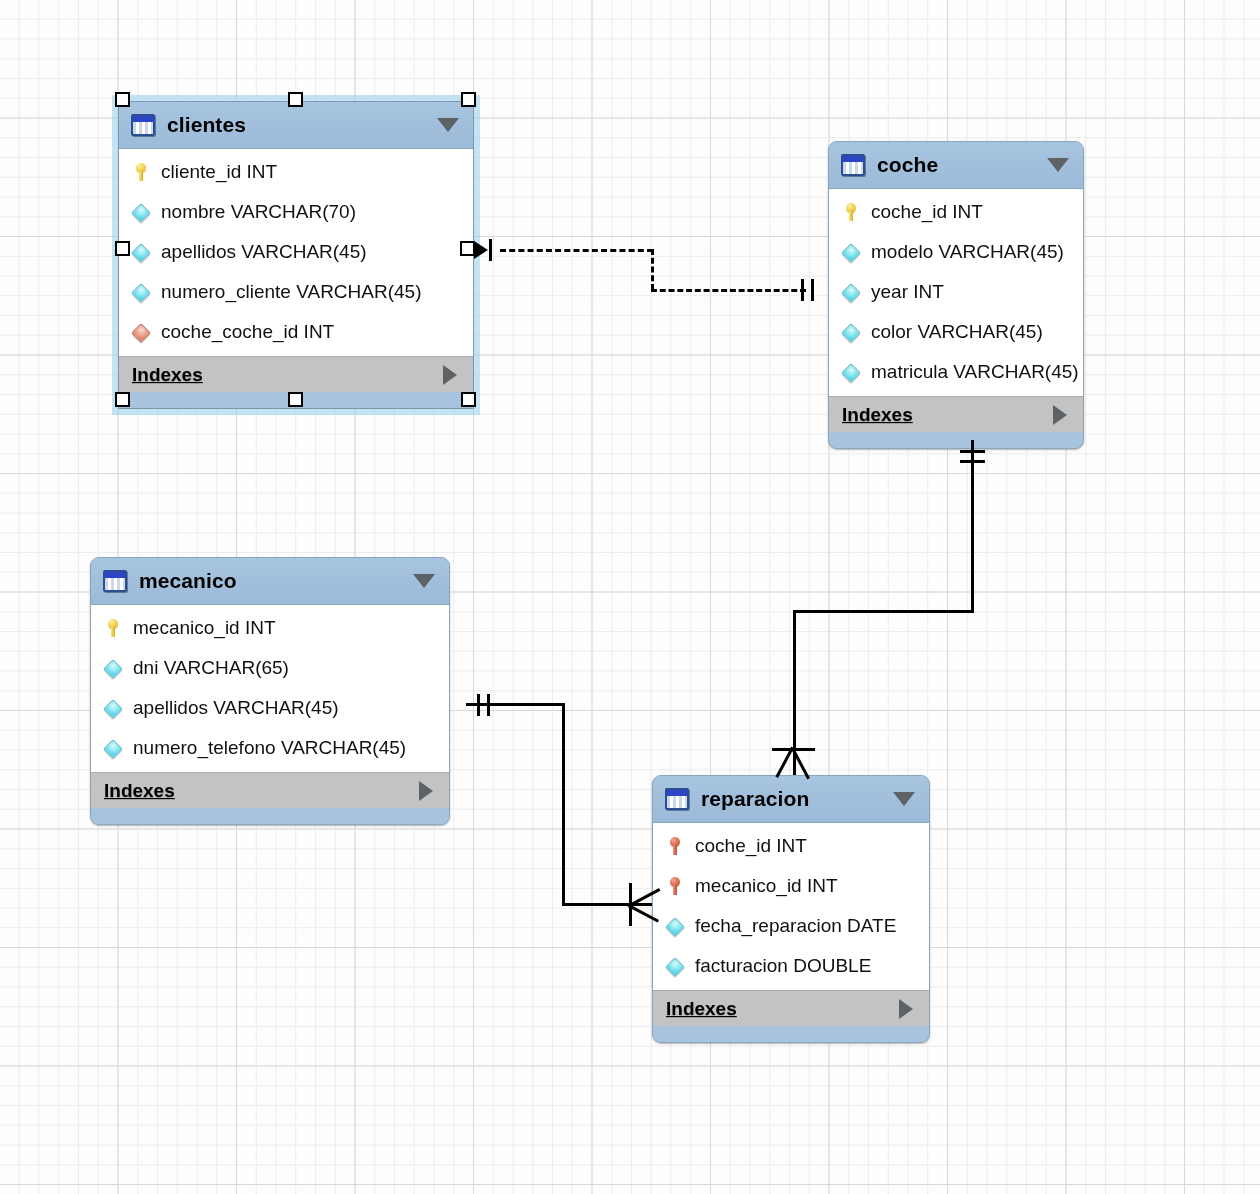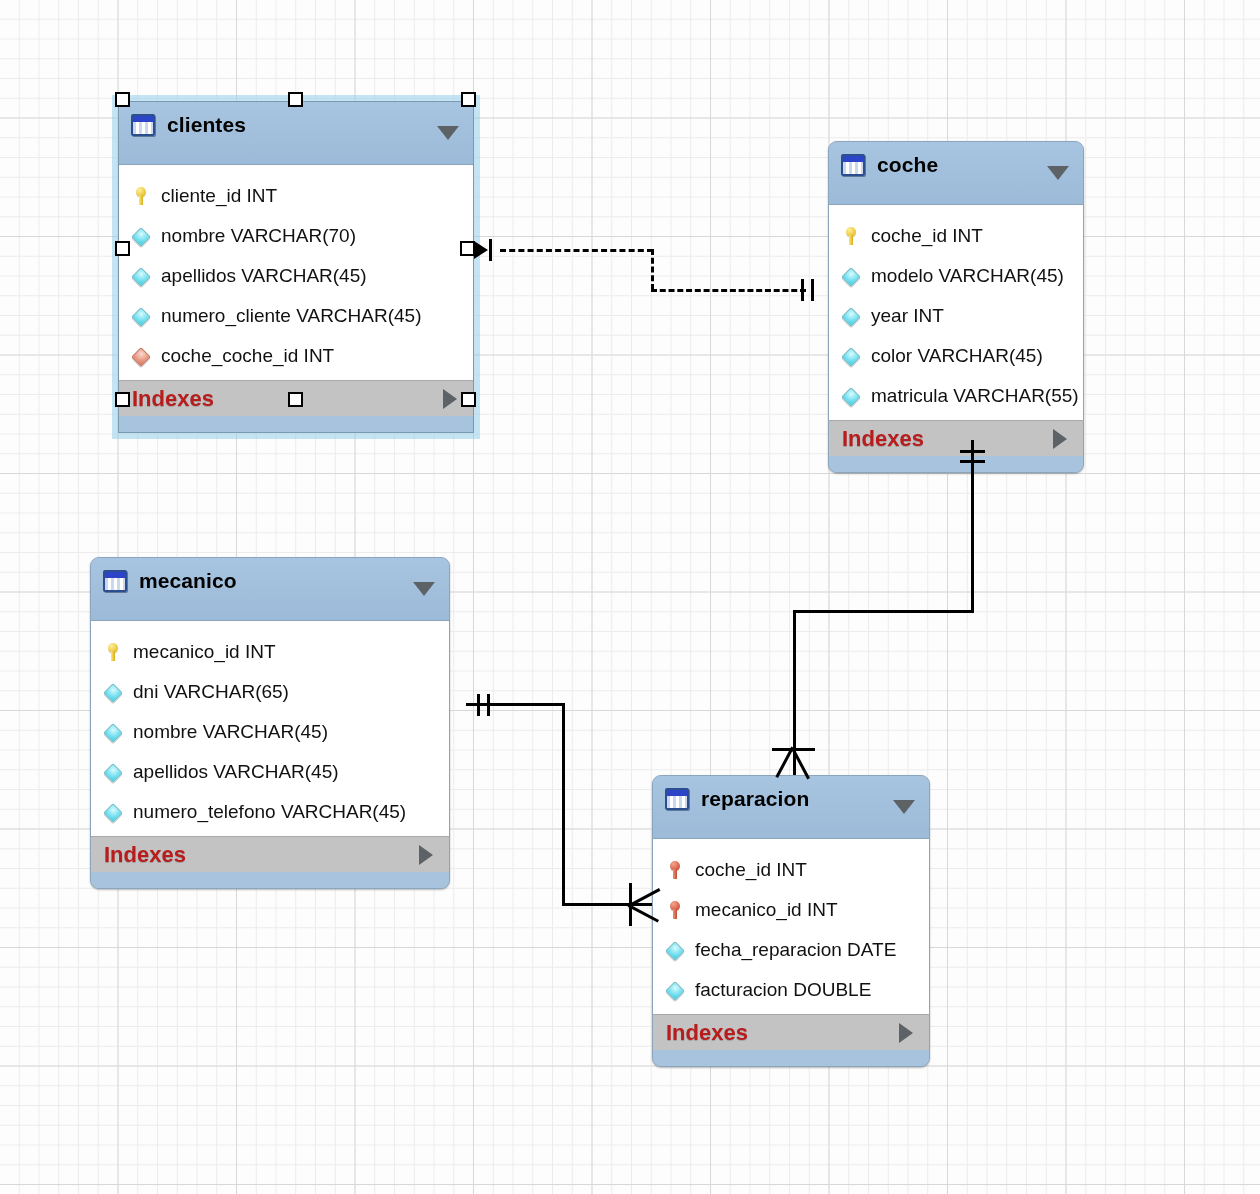--- a/index.html
+++ b/index.html
@@ -38,21 +38,21 @@
   }
   .tbl.selected{
     border-radius:0;
     box-shadow:0 0 0 6px rgba(150,205,235,.55);
     border:1px solid #7d97af;
   }
   .tbl-header{
     height:46px;
     display:flex;align-items:center;
     background:linear-gradient(to bottom,#a7c4e0 0%,#9cbbd8 100%);
-    padding:0 10px 16px 12px;
+    padding:0 10px 0 12px;
     border-bottom:1px solid #8ba5bd;
     position:relative;
     text-align:center;
   }
   .tbl-icon{
     width:24px;height:22px;
     box-sizing:border-box;
     border:2px solid #2b4f8e;
     border-radius:2px;
     background:
@@ -76,21 +76,21 @@
   }
   .tbl-caret{
     position:absolute;right:14px;top:50%;transform:translateY(-50%);
     width:0;height:0;
     border-left:11px solid transparent;
     border-right:11px solid transparent;
     border-top:14px solid #5d6266;
   }
   .tbl-body{
     background:#ffffff;
-    padding:11px 0 4px 0;
+    padding:3px 0 4px 0;
   }
   .col{
     display:flex;align-items:center;
     height:40px;
     padding-left:13px;
     font-size:19px;color:#111;
     white-space:nowrap;
   }
   .col-name{margin-left:11px;}
   .ic{flex:0 0 auto;width:18px;height:20px;position:relative;}
@@ -139,22 +139,23 @@
 
   .tbl-indexes{
     height:35px;
     background:#c3c3c3;
     border-top:1px solid #a9a9a9;
     display:flex;align-items:center;
     padding:0 12px 0 13px;
     position:relative;
   }
   .idx-label{
-    font-size:22px;font-weight:bold;color:#b91c1c;
+    font-size:19px;font-weight:bold;color:#000000;
     text-shadow:0 1px 0 rgba(0,0,0,.18);
+    text-decoration:underline;
   }
   .idx-caret{
     position:absolute;right:16px;top:50%;transform:translateY(-50%);
     width:0;height:0;
     border-top:10px solid transparent;
     border-bottom:10px solid transparent;
     border-left:14px solid #5d6266;
   }
   .tbl-footer{height:16px;background:#a8c3de;}
 
@@ -306,21 +307,21 @@
       <div class="col">
         <span class="ic ic-col"></span>
         <span class="col-name">year INT</span>
       </div>
       <div class="col">
         <span class="ic ic-col"></span>
         <span class="col-name">color VARCHAR(45)</span>
       </div>
       <div class="col">
         <span class="ic ic-col"></span>
-        <span class="col-name">matricula VARCHAR(55)</span>
+        <span class="col-name">matricula VARCHAR(45)</span>
       </div>
     </div>
     <div class="tbl-indexes">
       <span class="idx-label">Indexes</span>
       <span class="idx-caret"></span>
     </div>
     <div class="tbl-footer"></div>
   </div>
 
   <div class="tbl" id="t-mecanico" style="left:90px;top:557px;width:360px;">
@@ -333,24 +334,20 @@
       <div class="col">
         <span class="ic ic-pk"></span>
         <span class="col-name">mecanico_id INT</span>
       </div>
       <div class="col">
         <span class="ic ic-col"></span>
         <span class="col-name">dni VARCHAR(65)</span>
       </div>
       <div class="col">
         <span class="ic ic-col"></span>
-        <span class="col-name">nombre VARCHAR(45)</span>
-      </div>
-      <div class="col">
-        <span class="ic ic-col"></span>
         <span class="col-name">apellidos VARCHAR(45)</span>
       </div>
       <div class="col">
         <span class="ic ic-col"></span>
         <span class="col-name">numero_telefono VARCHAR(45)</span>
       </div>
     </div>
     <div class="tbl-indexes">
       <span class="idx-label">Indexes</span>
       <span class="idx-caret"></span>

